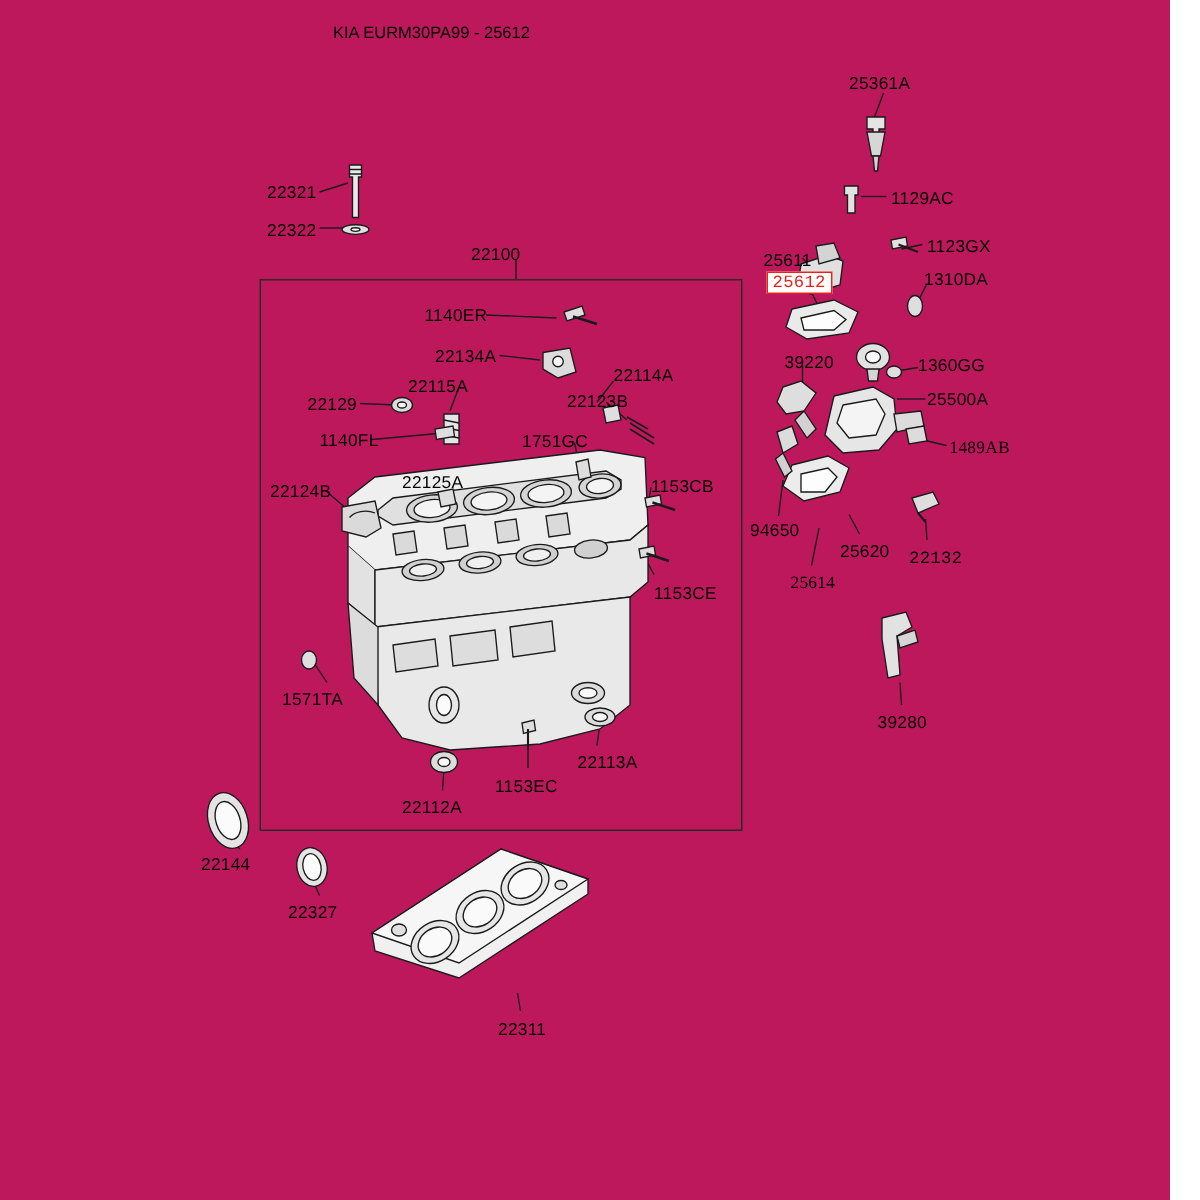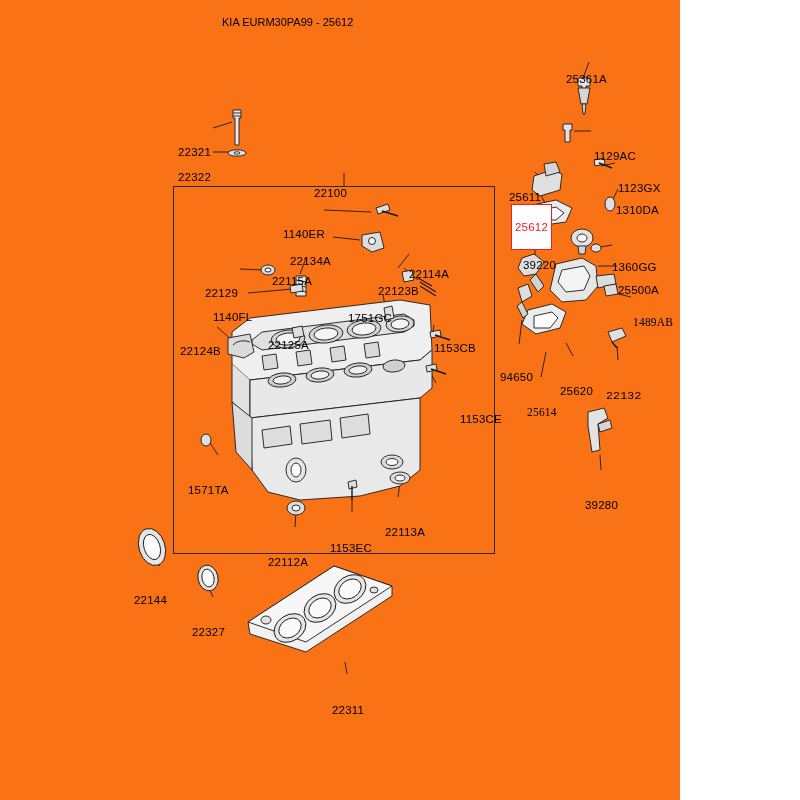--- a/index.html
+++ b/index.html
@@ -5,45 +5,45 @@
   html, body {
     margin: 0;
     padding: 0;
     background: #ffffff;
   }
   body {
     font-family: "Liberation Sans", sans-serif;
   }
   #canvas {
     position: relative;
-    width: 680px;
+    width: 780px;
     height: 800px;
-    background: #f97316;
+    background: #be185d;
     overflow: hidden;
   }
   .title {
     position: absolute;
     font-size: 11px;
     color: #000000;
     white-space: nowrap;
   }
   .label {
     position: absolute;
     font-size: 11.5px;
     color: #000000;
     white-space: nowrap;
     letter-spacing: 0.2px;
-    margin-top: 23px;
   }
   .label.hl {
     border: 1.6px solid #e8221c;
     color: #e8221c;
-    padding: 16px 3px;
+    padding: 0 3px;
     background: #ffffff;
     font-weight: normal;
+    font-family: Liberation Mono, monospace;
   }
   .svg-layer {
     position: absolute;
     left: 0;
     top: 0;
     width: 800px;
     height: 800px;
     pointer-events: none;
   }
   .box {
@@ -260,21 +260,21 @@
   <div class="label" style="left:290px; top:232px;">22134A</div>
   <div class="label" style="left:409px; top:245px;">22114A</div>
   <div class="label" style="left:272px; top:252px;">22115A</div>
   <div class="label" style="left:378px; top:262px;">22123B</div>
   <div class="label" style="left:205px; top:264px;">22129</div>
   <div class="label" style="left:213px; top:288px;">1140FL</div>
   <div class="label" style="left:348px; top:289px;">1751GC</div>
   <div class="label" style="left:268px; top:316px;">22125A</div>
   <div class="label" style="left:180px; top:322px;">22124B</div>
   <div class="label" style="left:434px; top:319px;">1153CB</div>
-  <div class="label" style="left:460px; top:390px;">1153CE</div>
+  <div class="label" style="left:436px; top:390px;">1153CE</div>
   <div class="label" style="left:188px; top:461px;">1571TA</div>
   <div class="label" style="left:385px; top:503px;">22113A</div>
   <div class="label" style="left:330px; top:519px;text-align:center;">1153EC</div>
   <div class="label" style="left:268px; top:533px;">22112A</div>
   <div class="label" style="left:134px; top:571px;">22144</div>
   <div class="label" style="left:192px; top:603px;">22327</div>
   <div class="label" style="left:332px; top:681px;text-align:right;">22311</div>
   <div class="label" style="left:566px; top:50px;">25361A</div>
   <div class="label" style="left:594px; top:127px;">1129AC</div>
   <div class="label" style="left:618px; top:159px;">1123GX</div>

